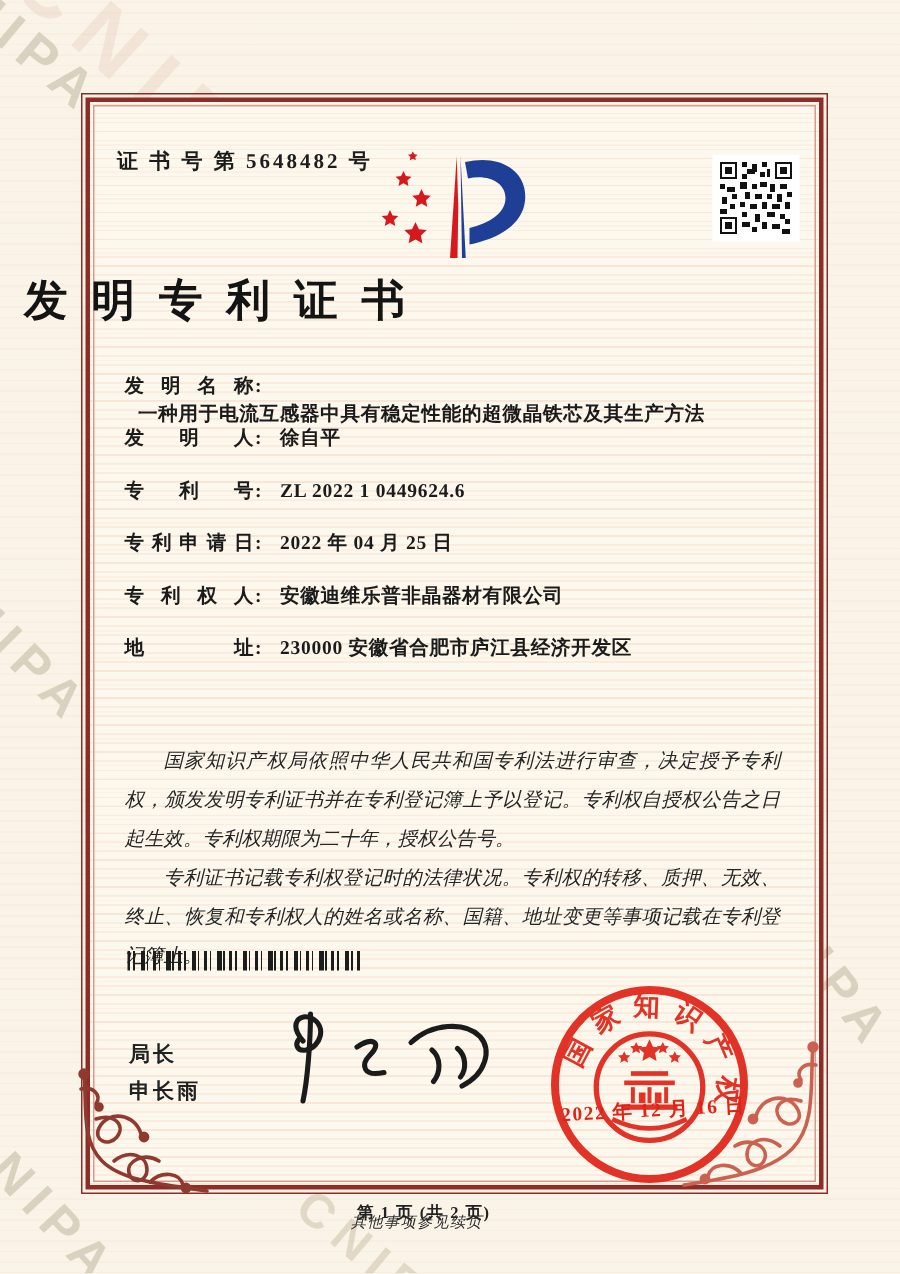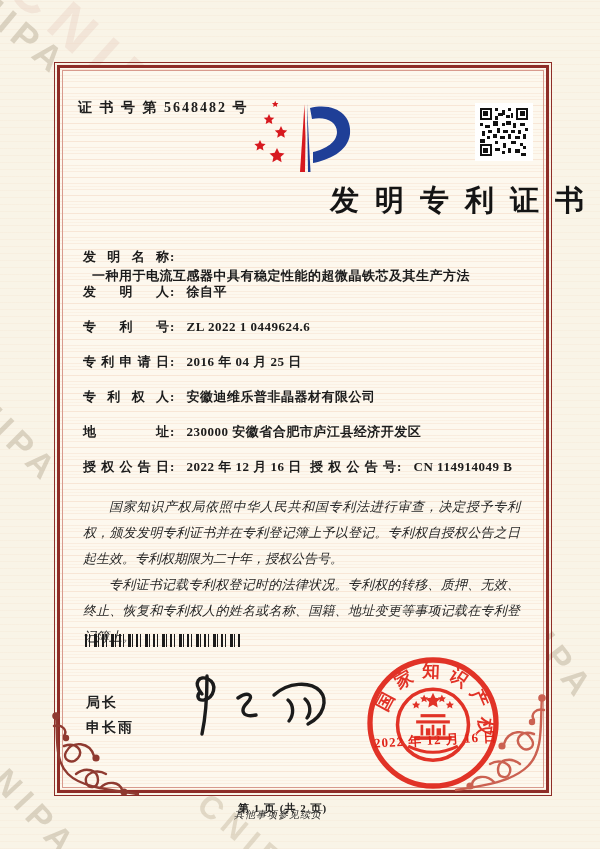--- a/index.html
+++ b/index.html
@@ -55,21 +55,21 @@
   .cert-number{
     position:absolute;left:78px;top:99px;
     font-size:14px;font-weight:700;color:#1d1d1d;letter-spacing:2px;
   }
   .logo{position:absolute;left:252px;top:98px;width:106px;height:80px;}
   .qr-box{
     position:absolute;left:475px;top:103px;width:58px;height:58px;
     background:#ffffff;display:flex;align-items:center;justify-content:center;
   }
   .title{
-    position:absolute;left:0;right:0;top:181px;text-align:right;
+    position:absolute;left:0;right:0;top:181px;text-align:left;
     font-size:29px;font-weight:700;color:#141414;
     letter-spacing:16px;padding-left:16px;
   }
   
   .fields{position:absolute;left:83px;top:247px;width:440px;}
   .frow{position:relative;height:35px;line-height:19px;font-size:13px;color:#1b1b1b;font-weight:700;}
   .flabel{
     display:inline-block;width:86px;vertical-align:top;
     text-align:justify;text-align-last:justify;
   }
@@ -220,37 +220,29 @@
     <div class="frow">
       <span class="flabel">发明人</span><span class="fcolon">:</span>
       <span class="fvalue">徐自平</span>
     </div>
     <div class="frow">
       <span class="flabel">专利号</span><span class="fcolon">:</span>
       <span class="fvalue">ZL 2022 1 0449624.6</span>
     </div>
     <div class="frow">
       <span class="flabel">专利申请日</span><span class="fcolon">:</span>
-      <span class="fvalue">2016 年 04 月 25 日</span>
+      <span class="fvalue">2022 年 04 月 25 日</span>
     </div>
     <div class="frow">
       <span class="flabel">专利权人</span><span class="fcolon">:</span>
       <span class="fvalue">安徽迪维乐普非晶器材有限公司</span>
     </div>
     <div class="frow">
       <span class="flabel">地址</span><span class="fcolon">:</span>
       <span class="fvalue">230000 安徽省合肥市庐江县经济开发区</span>
-    </div>
-    <div class="frow">
-      <span class="flabel">授权公告日</span><span class="fcolon">:</span>
-      <span class="fvalue">2022 年 12 月 16 日</span>
-      <span class="fgroup2">
-        <span class="flabel">授权公告号</span><span class="fcolon">:</span>
-        <span class="fvalue">CN 114914049 B</span>
-      </span>
     </div>
   </div>
 
   <div class="paras">
     <p>国家知识产权局依照中华人民共和国专利法进行审查，决定授予专利权，颁发发明专利证书并在专利登记簿上予以登记。专利权自授权公告之日起生效。专利权期限为二十年，授权公告号。</p>
     <p>专利证书记载专利权登记时的法律状况。专利权的转移、质押、无效、终止、恢复和专利权人的姓名或名称、国籍、地址变更等事项记载在专利登记簿上。</p>
   </div>
 
   <div class="barcode"></div>
 

